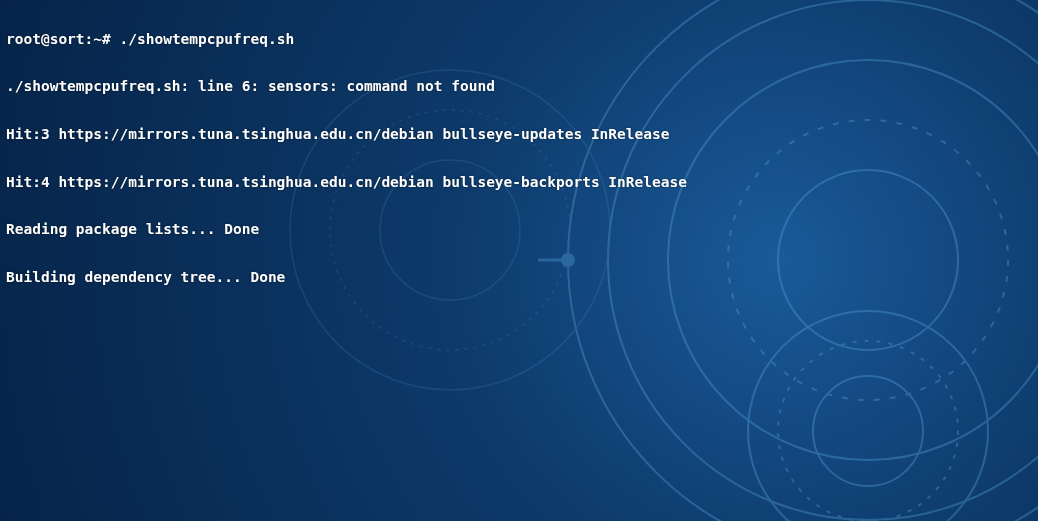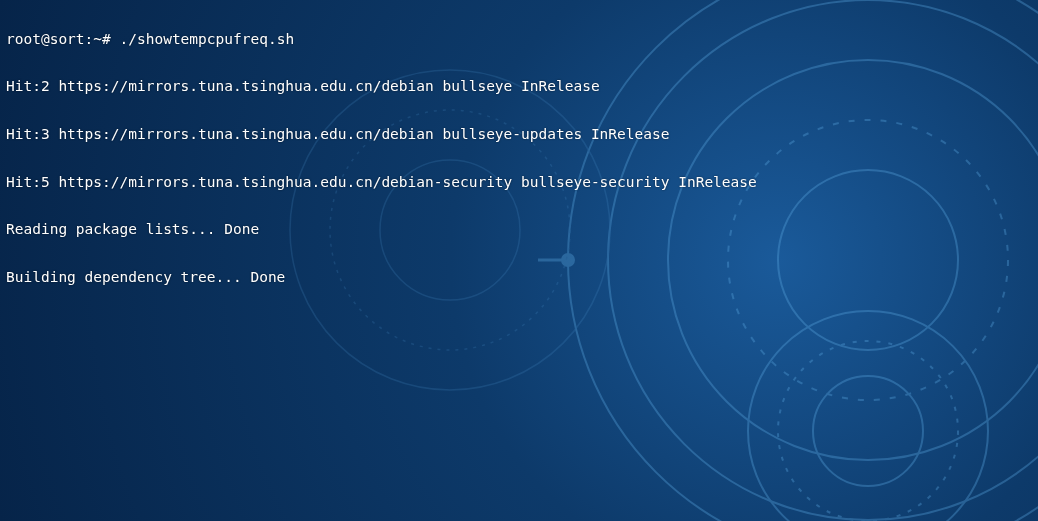--- a/index.html
+++ b/index.html
@@ -30,20 +30,21 @@
   }
   .terminal {
     position: relative;
     z-index: 1;
     padding: 4px 6px;
     white-space: pre;
     text-shadow: 0 0 2px rgba(0,0,0,0.6);
   }
   .line {
     display: block;
+    font-weight: bold;
   }
 </style>
 </head>
 <body>
 
 <div class="bg-deco">
   <svg width="700" height="700" style="right:-180px; top:-90px;" viewBox="0 0 700 700">
     <g fill="none" stroke="#5aa7e0" stroke-width="2">
       <circle cx="350" cy="350" r="300"></circle>
       <circle cx="350" cy="350" r="260"></circle>
@@ -68,23 +69,23 @@
     <g fill="none" stroke="#4a8fc9" stroke-width="1.5" opacity="0.6">
       <circle cx="170" cy="170" r="160"></circle>
       <circle cx="170" cy="170" r="120" stroke-dasharray="3 6"></circle>
       <circle cx="170" cy="170" r="70"></circle>
     </g>
   </svg>
 </div>
 
 <div class="terminal">
 <span class="line"><span>root@sort</span>:<span>~</span><span>#</span> <span>./showtempcpufreq.sh</span></span>
-<span class="line">Hit:2 https://mirrors.tuna.tsinghua.edu.cn/debian bullseye InRelease</span>
+<span class="line">./showtempcpufreq.sh: line 6: sensors: command not found</span>
 <span class="line">Hit:3 https://mirrors.tuna.tsinghua.edu.cn/debian bullseye-updates InRelease</span>
-<span class="line">Hit:5 https://mirrors.tuna.tsinghua.edu.cn/debian-security bullseye-security InRelease</span>
+<span class="line">Hit:4 https://mirrors.tuna.tsinghua.edu.cn/debian bullseye-backports InRelease</span>
 <span class="line">Reading package lists... Done</span>
 <span class="line">Building dependency tree... Done</span>
 
 
 
 
 
 
 
 

